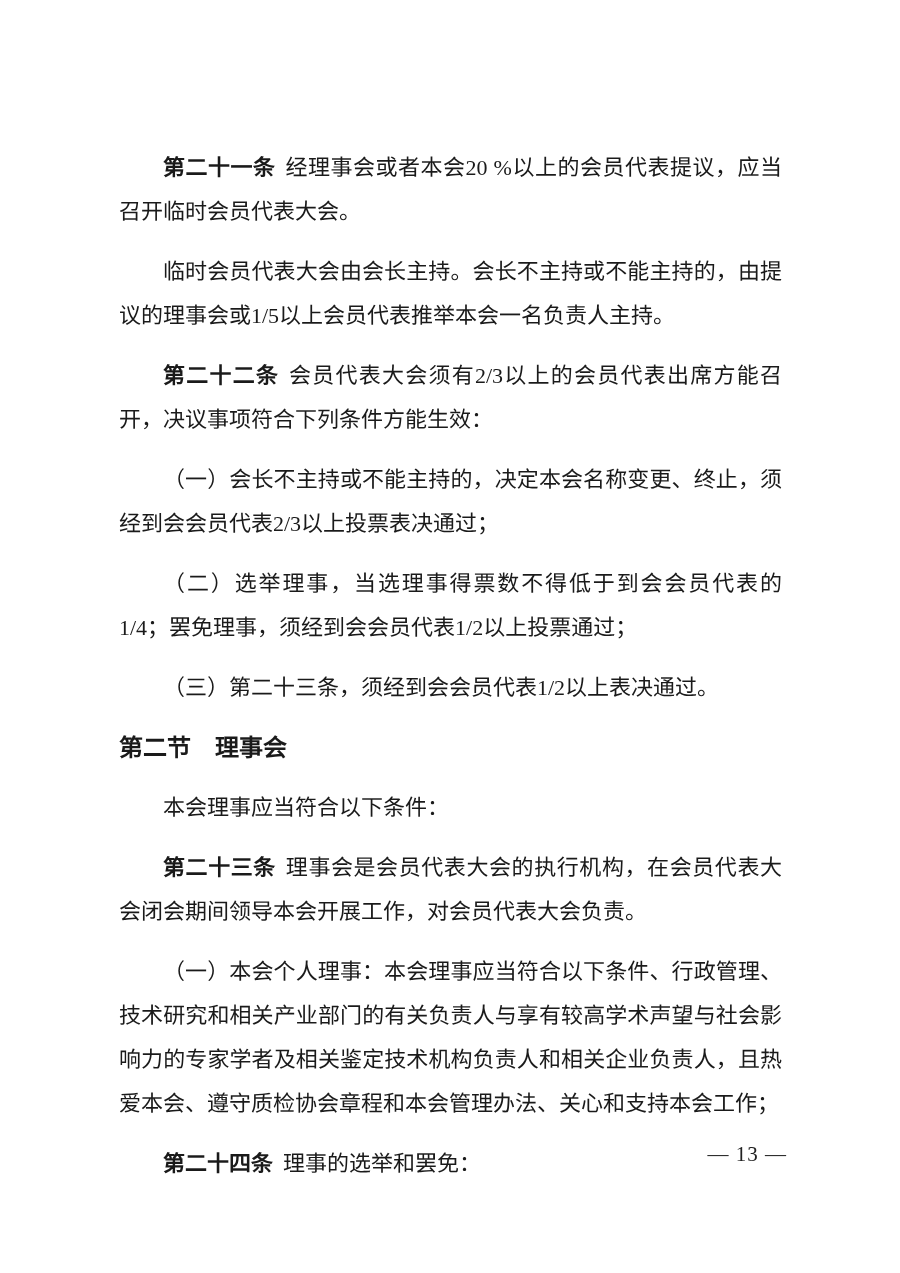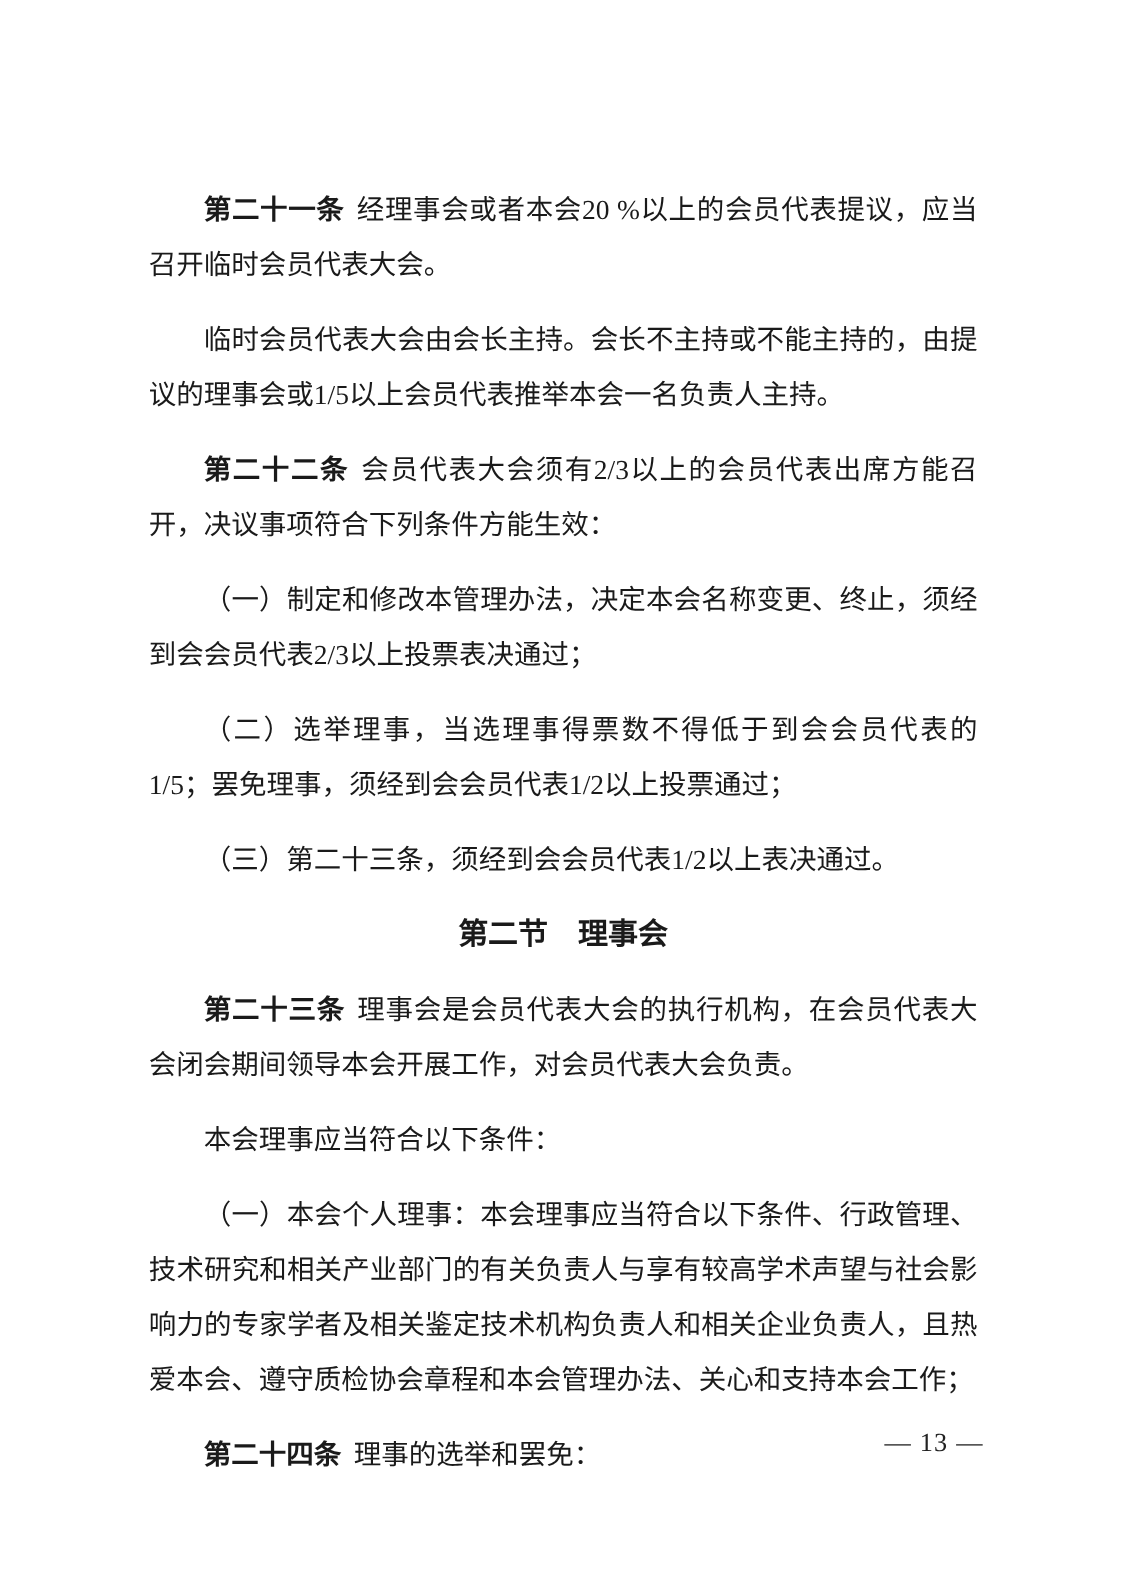--- a/index.html
+++ b/index.html
@@ -32,21 +32,20 @@
   }
   .article-label {
     font-weight: bold;
     margin-right: 0.45em;
     font-family: "Liberation Sans", "DejaVu Sans", sans-serif;
   }
   h2.section-heading {
     margin: 16px;
     padding: 0;
     text-indent: 0;
-    text-align: center;
     font-weight: bold;
     font-size: 24px;
     line-height: 44px;
     font-family: "Liberation Sans", "DejaVu Sans", sans-serif;
   }
   .footer-page-number {
     position: absolute;
     top: 1141px;
     right: 113px;
     font-size: 21px;
@@ -56,23 +55,23 @@
     text-align: center;
   }
 </style>
 </head>
 <body>
 
 <div class="doc">
     <p class="para"><b class="article-label">第二十一条</b><span>经理事会或者本会20 %以上的会员代表提议，应当召开临时会员代表大会。</span></p>
     <p class="para"><span>临时会员代表大会由会长主持。会长不主持或不能主持的，由提议的理事会或1/5以上会员代表推举本会一名负责人主持。</span></p>
     <p class="para"><b class="article-label">第二十二条</b><span>会员代表大会须有2/3以上的会员代表出席方能召开，决议事项符合下列条件方能生效：</span></p>
-    <p class="para"><span>（一）制定和修改本管理办法，决定本会名称变更、终止，须经到会会员代表2/3以上投票表决通过；</span></p>
-    <p class="para"><span>（二）选举理事，当选理事得票数不得低于到会会员代表的1/5；罢免理事，须经到会会员代表1/2以上投票通过；</span></p>
+    <p class="para"><span>（一）会长不主持或不能主持的，决定本会名称变更、终止，须经到会会员代表2/3以上投票表决通过；</span></p>
+    <p class="para"><span>（二）选举理事，当选理事得票数不得低于到会会员代表的1/4；罢免理事，须经到会会员代表1/2以上投票通过；</span></p>
     <p class="para"><span>（三）第二十三条，须经到会会员代表1/2以上表决通过。</span></p>
     <h2 class="section-heading">第二节　理事会</h2>
+    <p class="para"><span>本会理事应当符合以下条件：</span></p>
     <p class="para"><b class="article-label">第二十三条</b><span>理事会是会员代表大会的执行机构，在会员代表大会闭会期间领导本会开展工作，对会员代表大会负责。</span></p>
-    <p class="para"><span>本会理事应当符合以下条件：</span></p>
     <p class="para"><span>（一）本会个人理事：本会理事应当符合以下条件、行政管理、技术研究和相关产业部门的有关负责人与享有较高学术声望与社会影响力的专家学者及相关鉴定技术机构负责人和相关企业负责人，且热爱本会、遵守质检协会章程和本会管理办法、关心和支持本会工作；</span></p>
     <p class="para"><b class="article-label">第二十四条</b><span>理事的选举和罢免：</span></p>
   </div>
 
 <div class="footer-page-number">— 13 —</div>
 
 </body></html>

